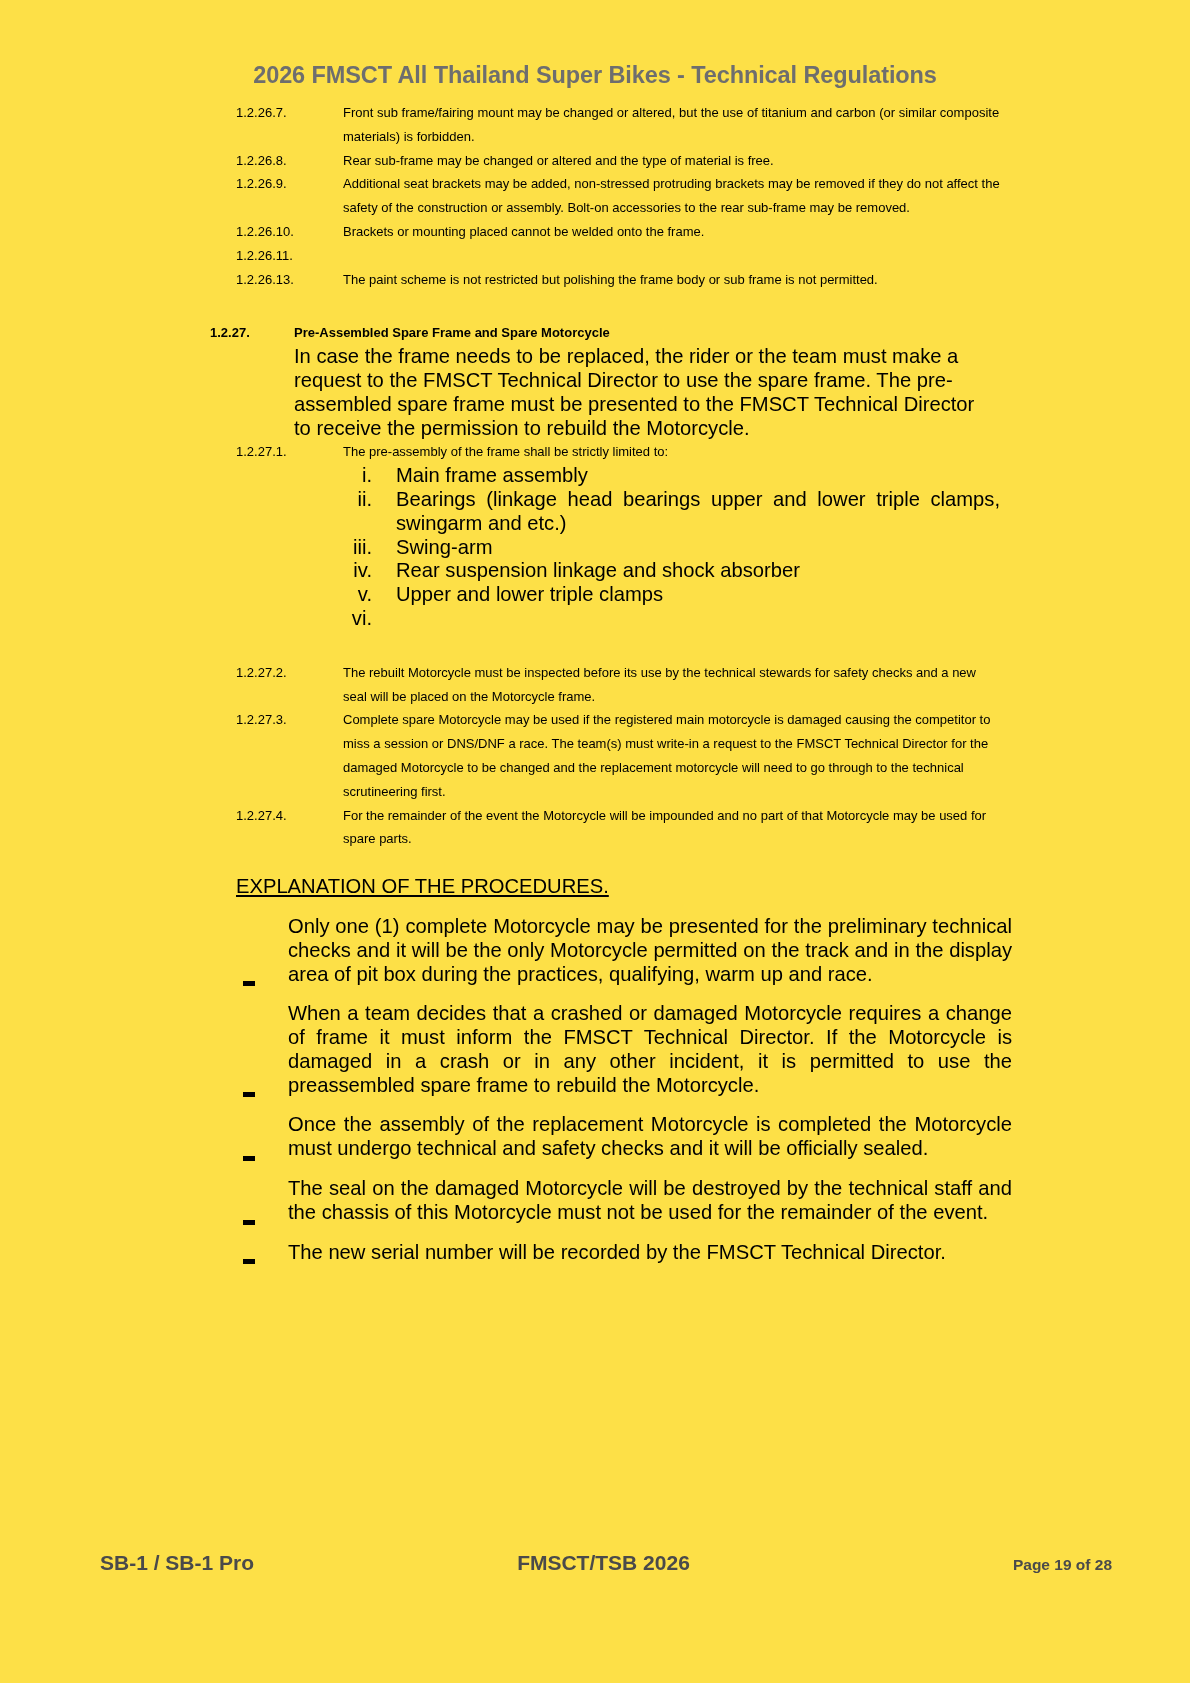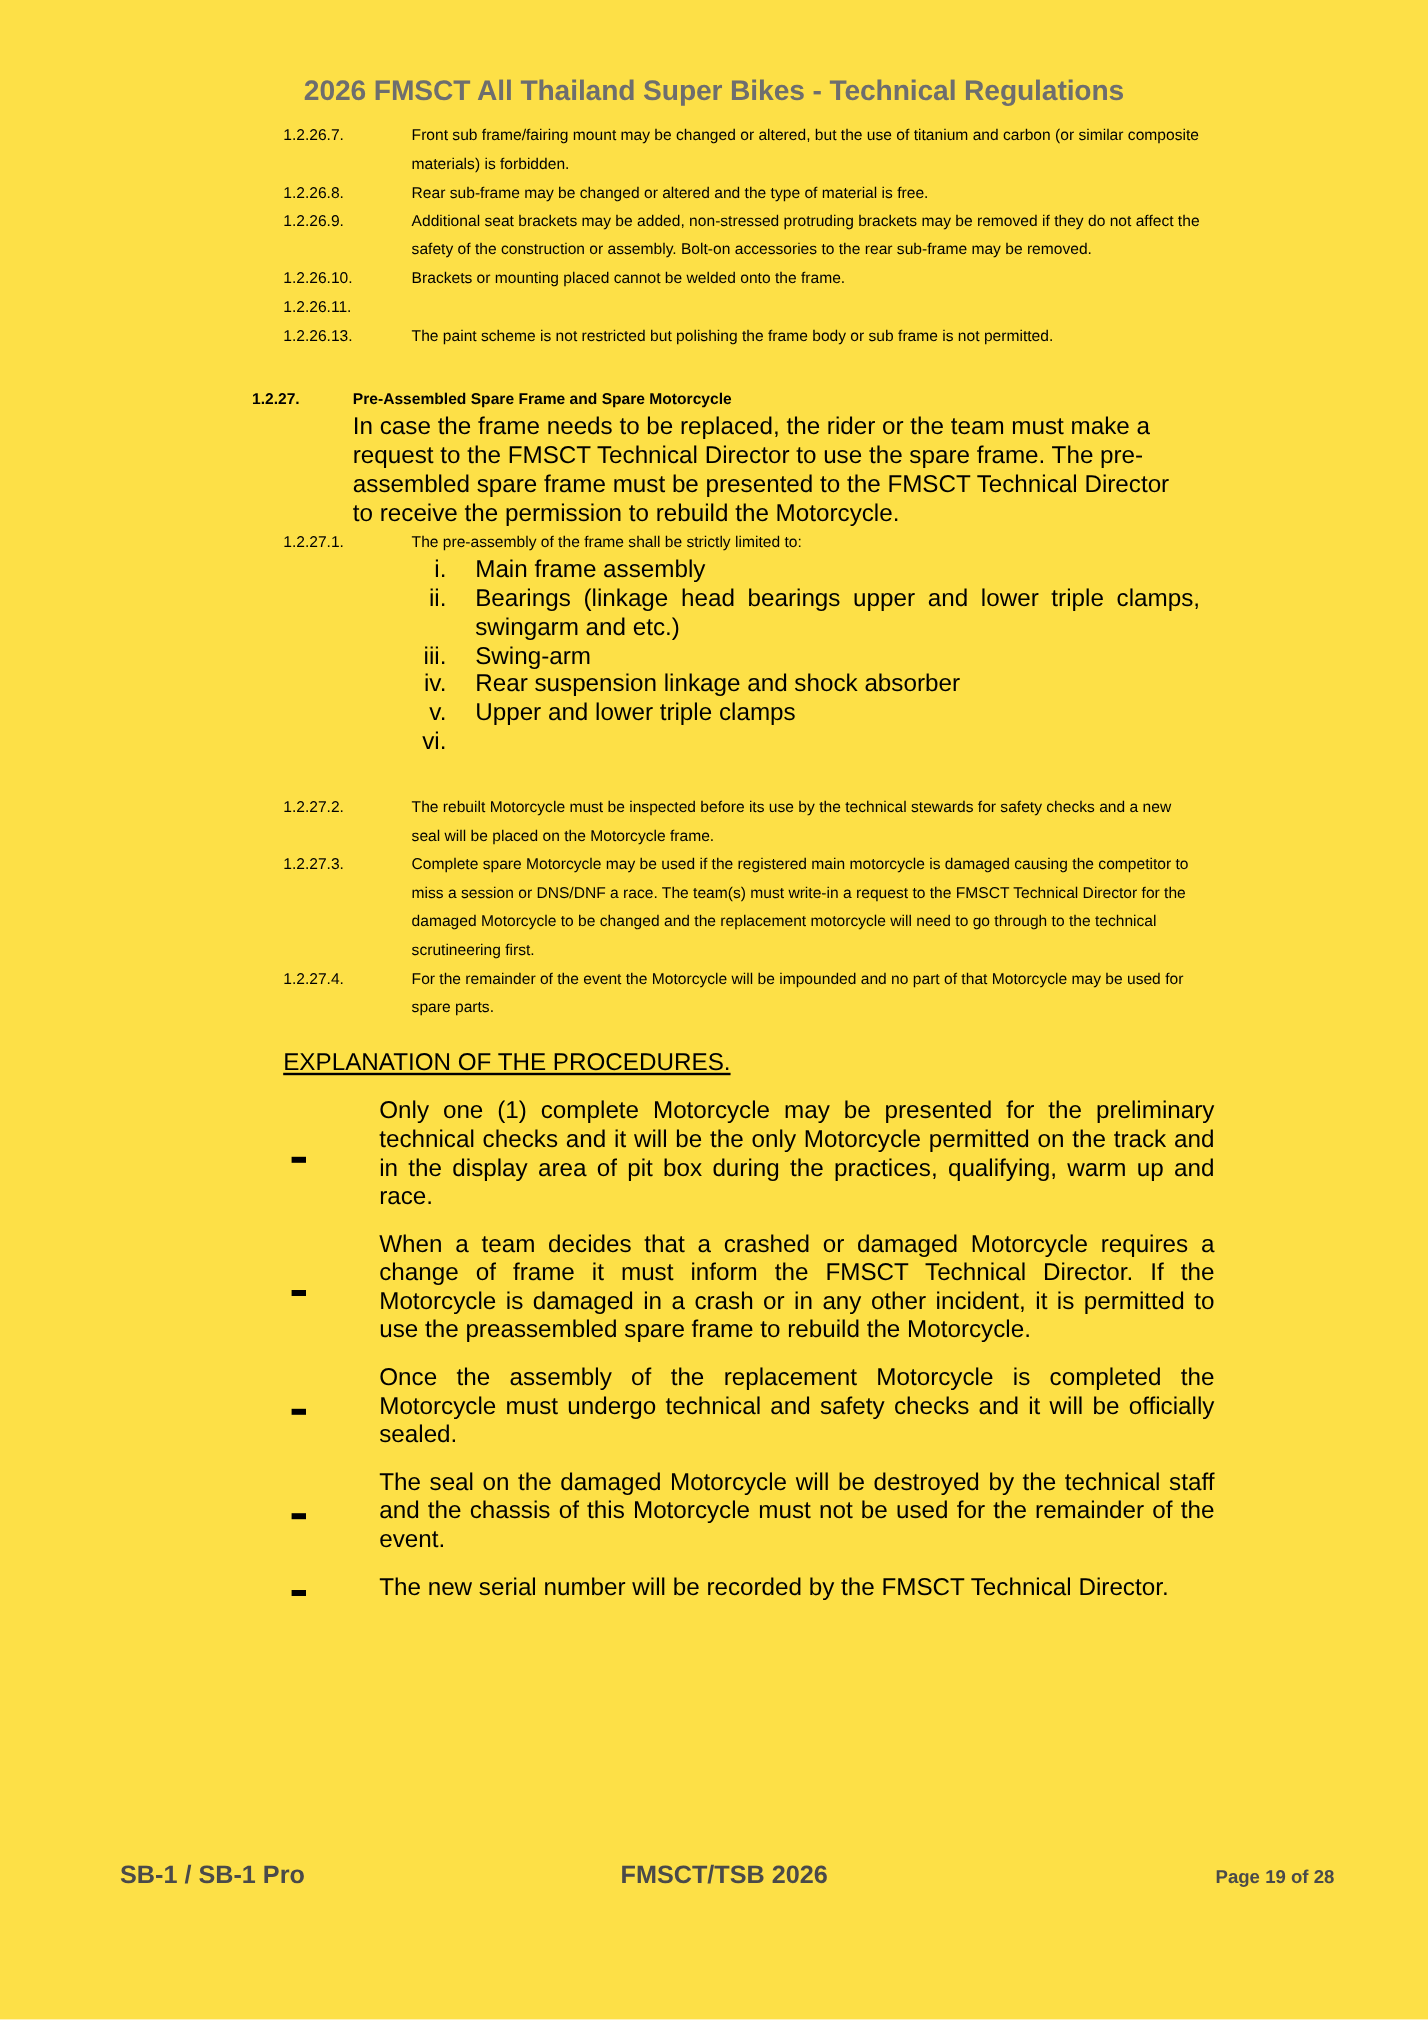--- a/index.html
+++ b/index.html
@@ -107,27 +107,26 @@
     line-height: 23.8px;
     margin-left: 236px;
     text-decoration: underline;
     display: inline-block;
   }
   .explanation-wrap { margin-top: 24px; }
 
   
   .dash-item {
     display: flex;
-    align-items: center;
+    align-items: flex-end;
     font-size: 20.2px;
     line-height: 23.8px;
     margin-left: 236px;
     margin-right: 178px;
     margin-top: 16px;
-    gap: 28px;
   }
   .dash-item .marker {
     flex: 0 0 auto;
     width: 52px;
     color: #000;
     font-size: 20.2px;
     line-height: 23.8px;
     position: relative;
   }
   .dash-item .marker i {

